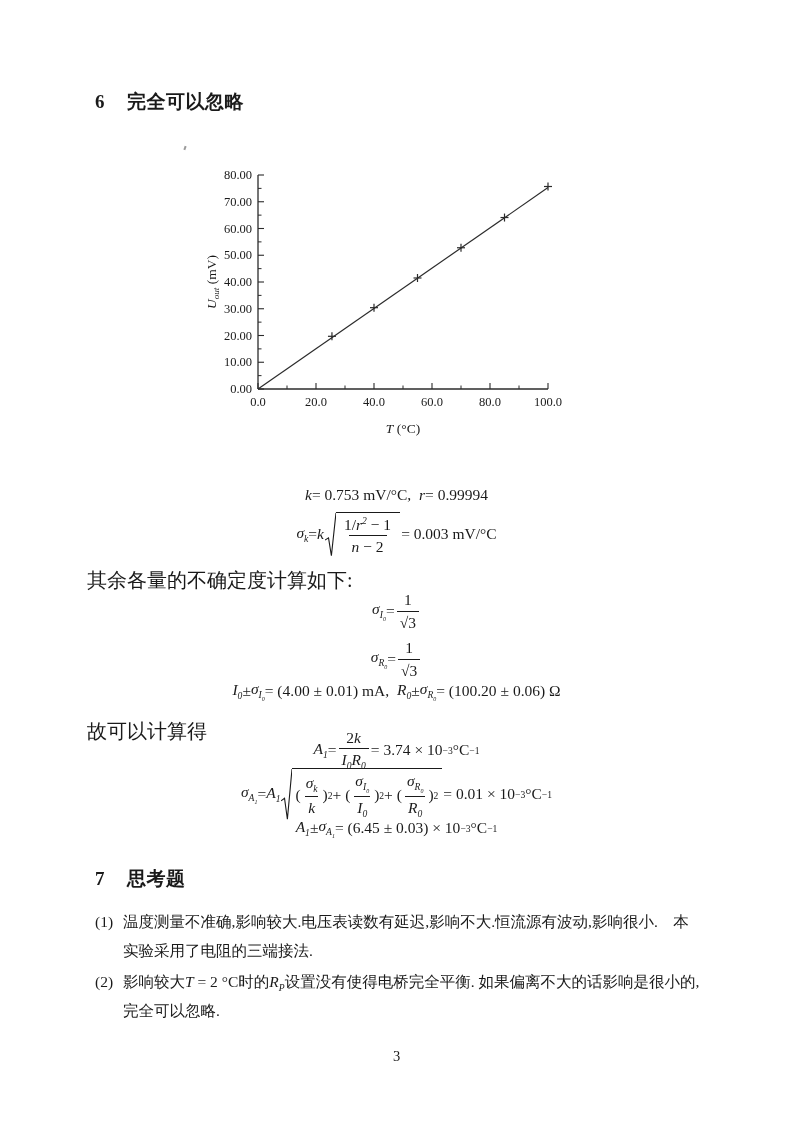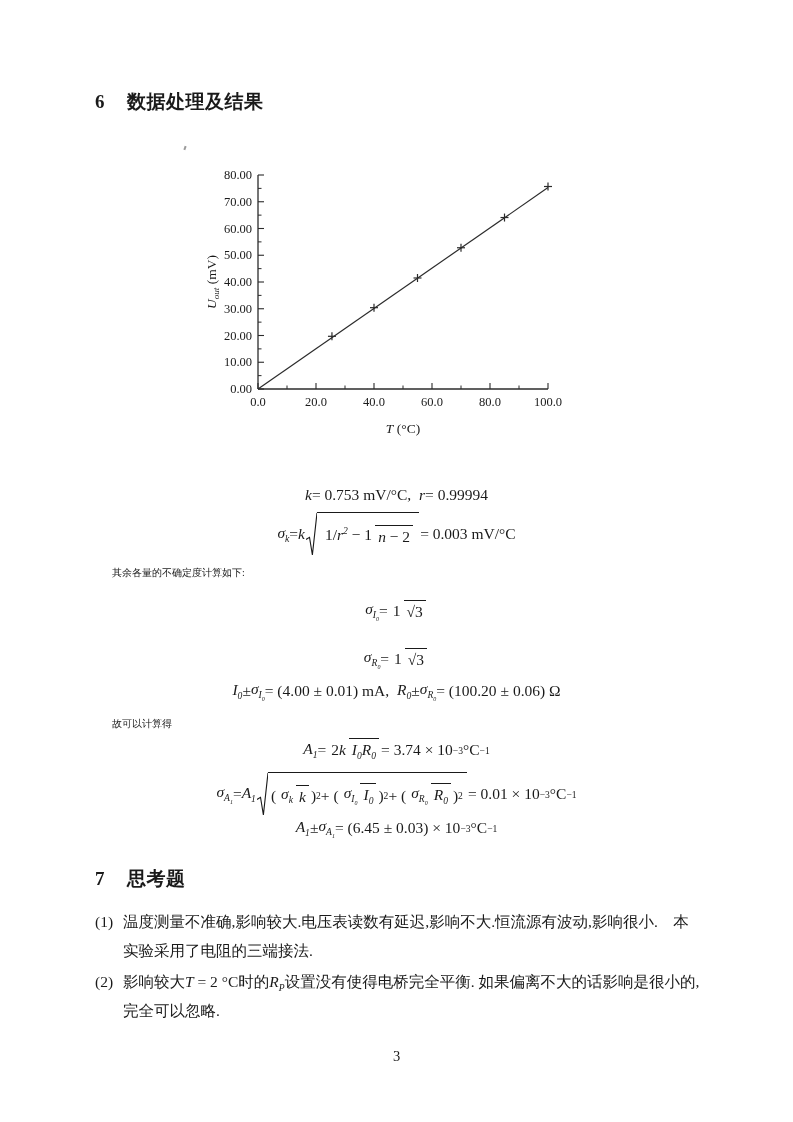--- a/index.html
+++ b/index.html
@@ -9,34 +9,34 @@
     font-family:"Liberation Serif","DejaVu Serif",serif;
   }
   .heading {
     position:absolute; left:95px;
     font-family:"Liberation Sans","DejaVu Sans",sans-serif;
     font-weight:bold; font-size:19px; letter-spacing:0.5px;
     display:flex; align-items:baseline;
   }
   .heading .num { margin-right:22px; font-family:"Liberation Serif",serif; }
   .para {
-    position:absolute; left:112px; width:600px;
-    font-size:10px; line-height:1.5;
+    position:absolute; left:87px; width:600px;
+    font-size:20px; line-height:1.5;
   }
   .eq {
     position:absolute; left:0; width:100%;
     display:flex; justify-content:center; align-items:center;
     font-size:15.5px;
   }
   .eq .mr, .para .mr { font-style:normal; }
   .mi { font-style:italic; }
   sub { font-size:0.62em; }
   sup { font-size:0.62em; }
   .mfrac {
-    display:inline-flex; flex-direction:row; align-items:center;
+    display:inline-flex; flex-direction:column; align-items:center;
     vertical-align:middle; margin:0 2px; line-height:1.25; text-align:center;
   }
   .mfrac .num { padding:0 3px 1px 3px; }
   .mfrac .den { border-top:1px solid #1a1a1a; padding:1px 3px 0 3px; }
   .msqrt { display:inline-flex; align-items:stretch; margin:0 1px; vertical-align:middle; }
   .msqrt .rad { width:11px; display:flex; }
   .msqrt .rad svg { width:100%; height:100%; }
   .msqrt .radicand {
     border-top:1.2px solid #1a1a1a;
     padding:2px 4px 0 3px;
@@ -58,21 +58,21 @@
     background:#9a9a9a; transform:rotate(20deg);
   }
 </style>
 </head>
 <body>
 
 <div class="page">
 
   <div class="heading" style="top:89px;">
     <span class="num">6</span>
-    <span>数据处理及结果</span>
+    <span>完全可以忽略</span>
   </div>
 
   <div class="speck"></div>
 
   <div class="figure">
     <svg id="chart-svg" width="380" height="285" viewBox="0 0 380 285" xmlns="http://www.w3.org/2000/svg">
         <line x1="62" y1="229" x2="352" y2="229" stroke="#2b2b2b" stroke-width="1.3"></line>
         <line x1="62" y1="229" x2="62" y2="15" stroke="#2b2b2b" stroke-width="1.3"></line>
         <line x1="62" y1="229" x2="62" y2="223" stroke="#2b2b2b" stroke-width="1.1"></line>
         <text x="62" y="246" text-anchor="middle" font-size="12.5" fill="#1a1a1a" font-family="&quot;Liberation Serif&quot;,&quot;DejaVu Serif&quot;,serif">0.0</text>

